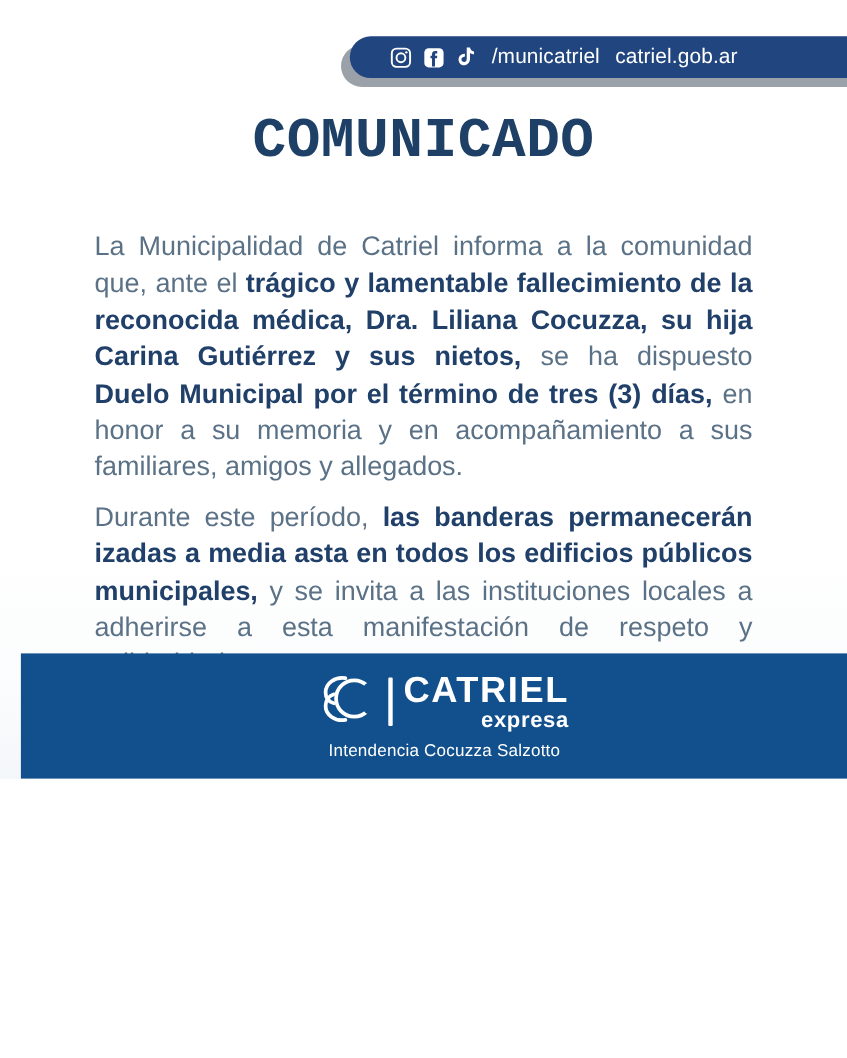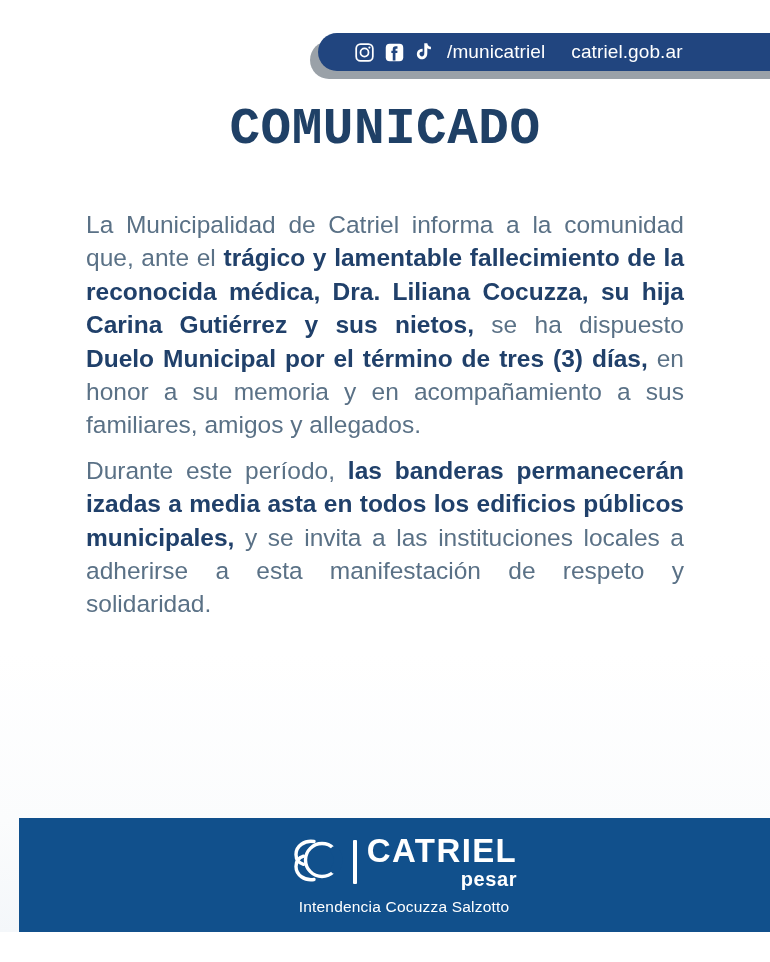--- a/index.html
+++ b/index.html
@@ -12,21 +12,21 @@
     overflow: hidden;
     background: #ffffff;
     font-family: "Liberation Sans", sans-serif;
     position: relative;
   }
 
   
   .poster {
     position: relative;
     width: 770px;
-    height: 932px;
+    height: 708px;
     background: linear-gradient(180deg, #ffffff 0%, #ffffff 70%, #fbfcfd 88%, #f4f7fa 100%);
     overflow: hidden;
   }
 
   
   .header-wrap {
     position: absolute;
     top: 33px;
     left: 318px;
     right: 0;
@@ -68,21 +68,21 @@
     color: #ffffff;
     font-size: 19px;
     letter-spacing: 0.1px;
     white-space: nowrap;
   }
   .header-site {
     color: #ffffff;
     font-size: 19px;
     letter-spacing: 0.1px;
     white-space: nowrap;
-    margin-left: 26px;
+    margin-left: 14px;
   }
 
   
   .title {
     position: absolute;
     top: 101px;
     left: 0;
     width: 770px;
     text-align: center;
     font-size: 51px;
@@ -217,19 +217,19 @@
         <svg width="52" height="50" viewBox="0 0 52 50" fill="none" stroke="#ffffff" stroke-width="3.4" stroke-linecap="round">
           <path d="M23 6.5C13.5 5 5 11 5 19.5c0 5 3 8.5 7.5 9.8"></path>
           <path d="M12.5 21.2C8 22.6 5 26.5 5 31.5 5 40 13.5 46 23 44.5"></path>
           <circle cx="31" cy="25" r="16.5"></circle>
           <path d="M44 15.5A16.6 16.6 0 0 1 44 34.5" stroke="#11508c" stroke-width="9"></path>
         </svg>
       </span>
       <span class="logo-divider"></span>
       <span class="logo-words">
         <span class="logo-city">CATRIEL</span>
-        <span class="logo-sub">pesar</span>
+        <span class="logo-sub">expresa</span>
       </span>
     </div>
     <div class="footer-caption">Intendencia Cocuzza Salzotto</div>
   </div>
 
 </div>
 
 </body></html>

